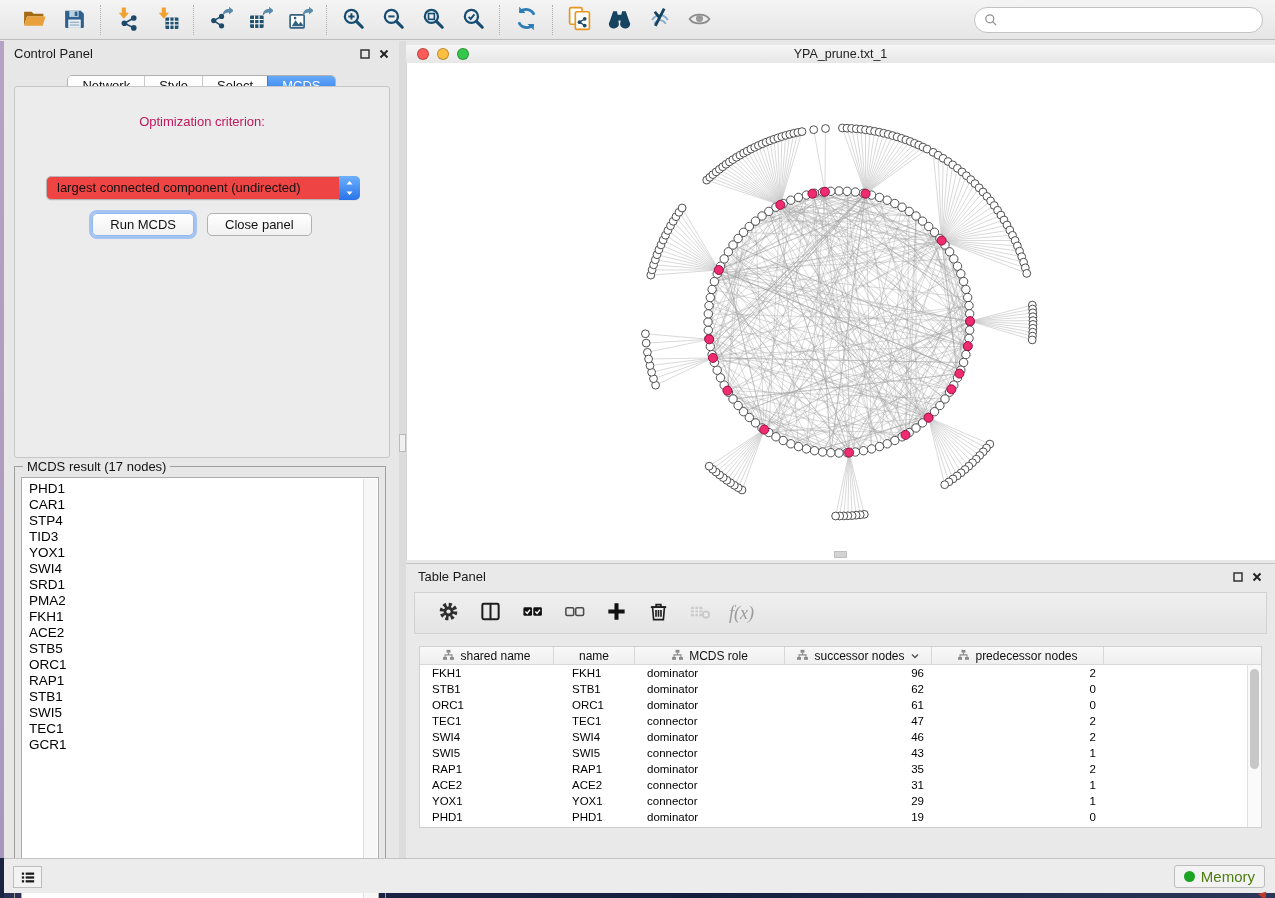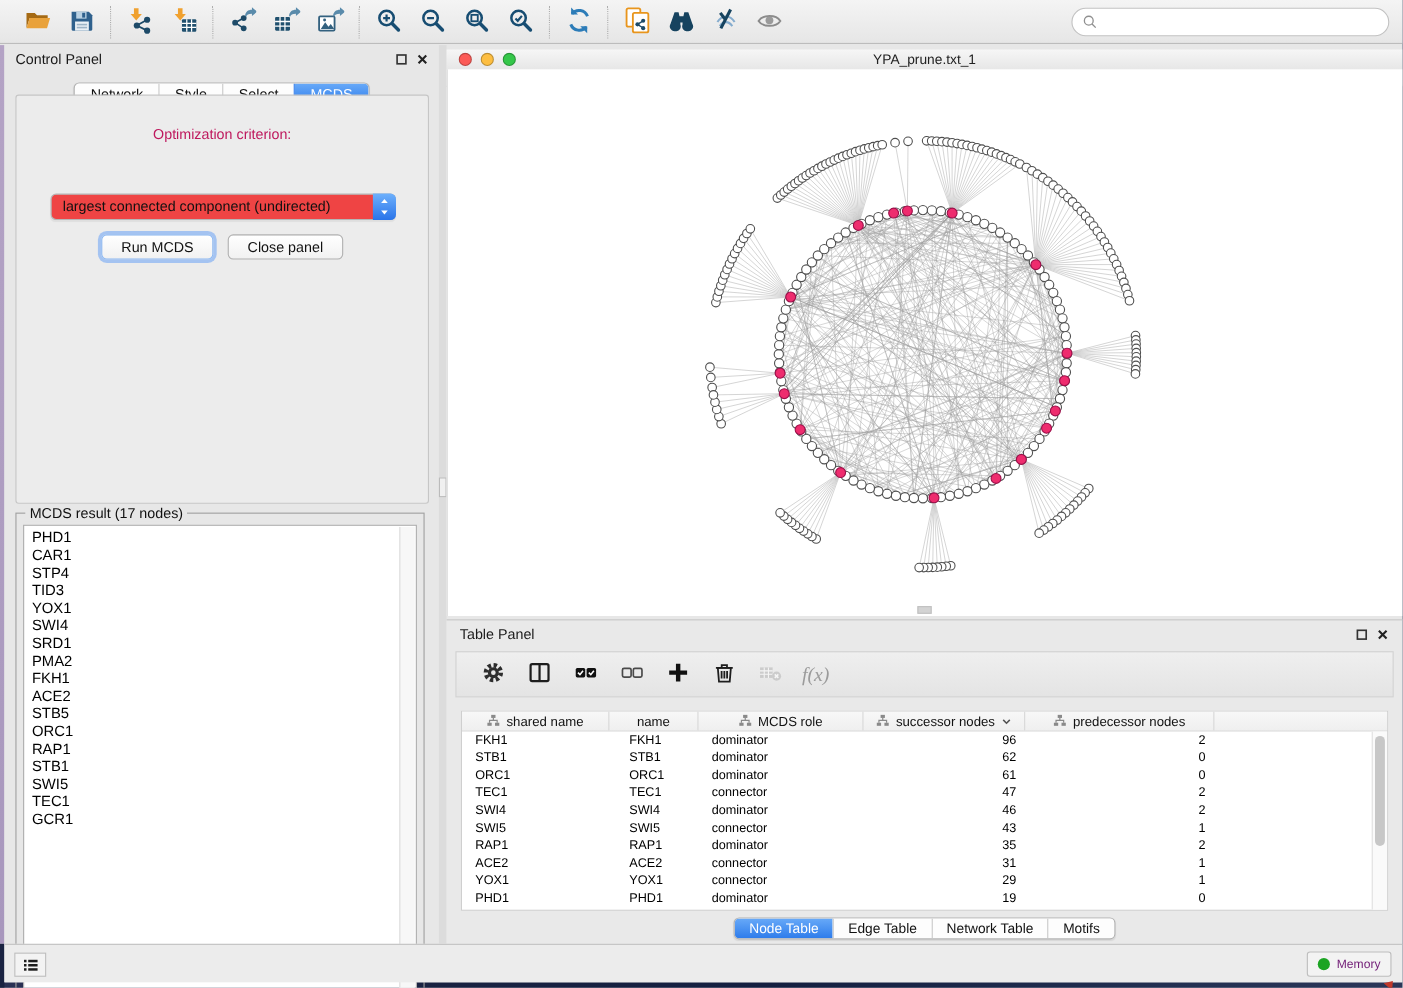--- a/index.html
+++ b/index.html
@@ -96,21 +96,21 @@
   .tp-tabs { position:absolute; bottom:4px; left:0; right:0; display:flex; justify-content:center; }
   .tp-tabs .seg { height:20px; }
   .tp-tabs .seg-item { font-size:12.5px; line-height:19px; padding:0 13px; }
 
   
   .status-bar { position:absolute; left:4px; top:858px; width:1271px; height:35px; background:#ececec; border-top:1px solid #c2c2c2; }
   .menu-btn { position:absolute; left:9px; top:7px; width:29px; height:22px; background:#f3f3f3; border:1px solid #bdbdbd;
     display:flex; align-items:center; justify-content:center; }
   .menu-btn svg { width:17px; height:17px; }
   .memory-btn { position:absolute; right:10px; top:6px; height:23px; padding:0 9px; display:flex; align-items:center; gap:6px;
-    background:#f3f3f3; border:1px solid #bdbdbd; border-radius:3px; font-size:11px; color:#701a75; }
+    background:#f3f3f3; border:1px solid #bdbdbd; border-radius:3px; font-size:15px; color:#4d7c0f; }
   .mem-dot { width:11px; height:11px; border-radius:50%; }
   .corner-arrow { position:absolute; right:6px; bottom:0px; width:0; height:0;
     border-left:5px solid transparent; border-right:5px solid transparent; border-bottom:7px solid #c0392b; transform:rotate(40deg); }
 </style>
 </head>
 <body>
 
 <div class="app">
 
   <div class="toolbar">
@@ -799,28 +799,20 @@
             <div class="tt-cell" style="width: 81px; text-align: left; padding-left: 18px;">PHD1</div>
             <div class="tt-cell" style="width: 150px; text-align: left; padding-left: 12px;">dominator</div>
             <div class="tt-cell" style="width: 147px; text-align: right; padding-right: 8px;">19</div>
             <div class="tt-cell" style="width: 172px; text-align: right; padding-right: 8px;">0</div>
           </div>
         </div>
       <div class="tt-scroll">
           <div class="tt-thumb"></div>
         </div>
     </div>
-    <div class="tp-tabs">
-        <div class="seg" id="tpTabs">
-          <div class="seg-item active">Node Table</div>
-          <div class="seg-item">Edge Table</div>
-          <div class="seg-item">Network Table</div>
-          <div class="seg-item">Motifs</div>
-        </div>
-      </div>
   </section>
 
   <div class="status-bar">
     <button class="menu-btn">
       <svg viewBox="0 0 24 24" fill="#1c1c1c">
         <rect x="4" y="5" width="3.2" height="3.2"></rect>
           <rect x="9.4" y="5" width="12" height="3.2"></rect>
         <rect x="4" y="10.4" width="3.2" height="3.2"></rect>
           <rect x="9.4" y="10.4" width="12" height="3.2"></rect>
         <rect x="4" y="15.8" width="3.2" height="3.2"></rect>

